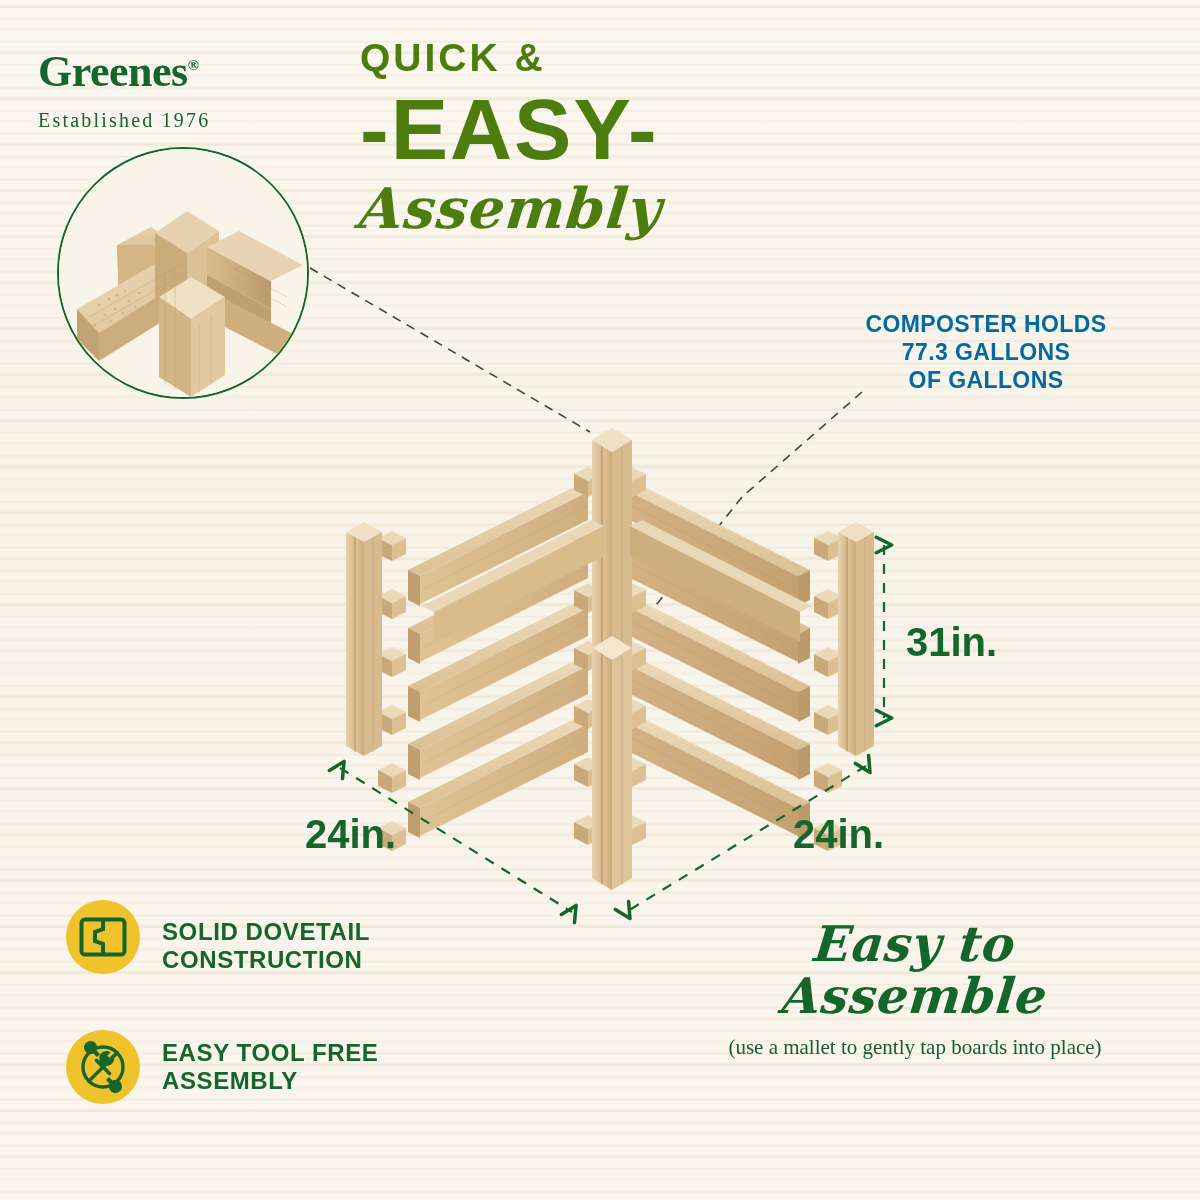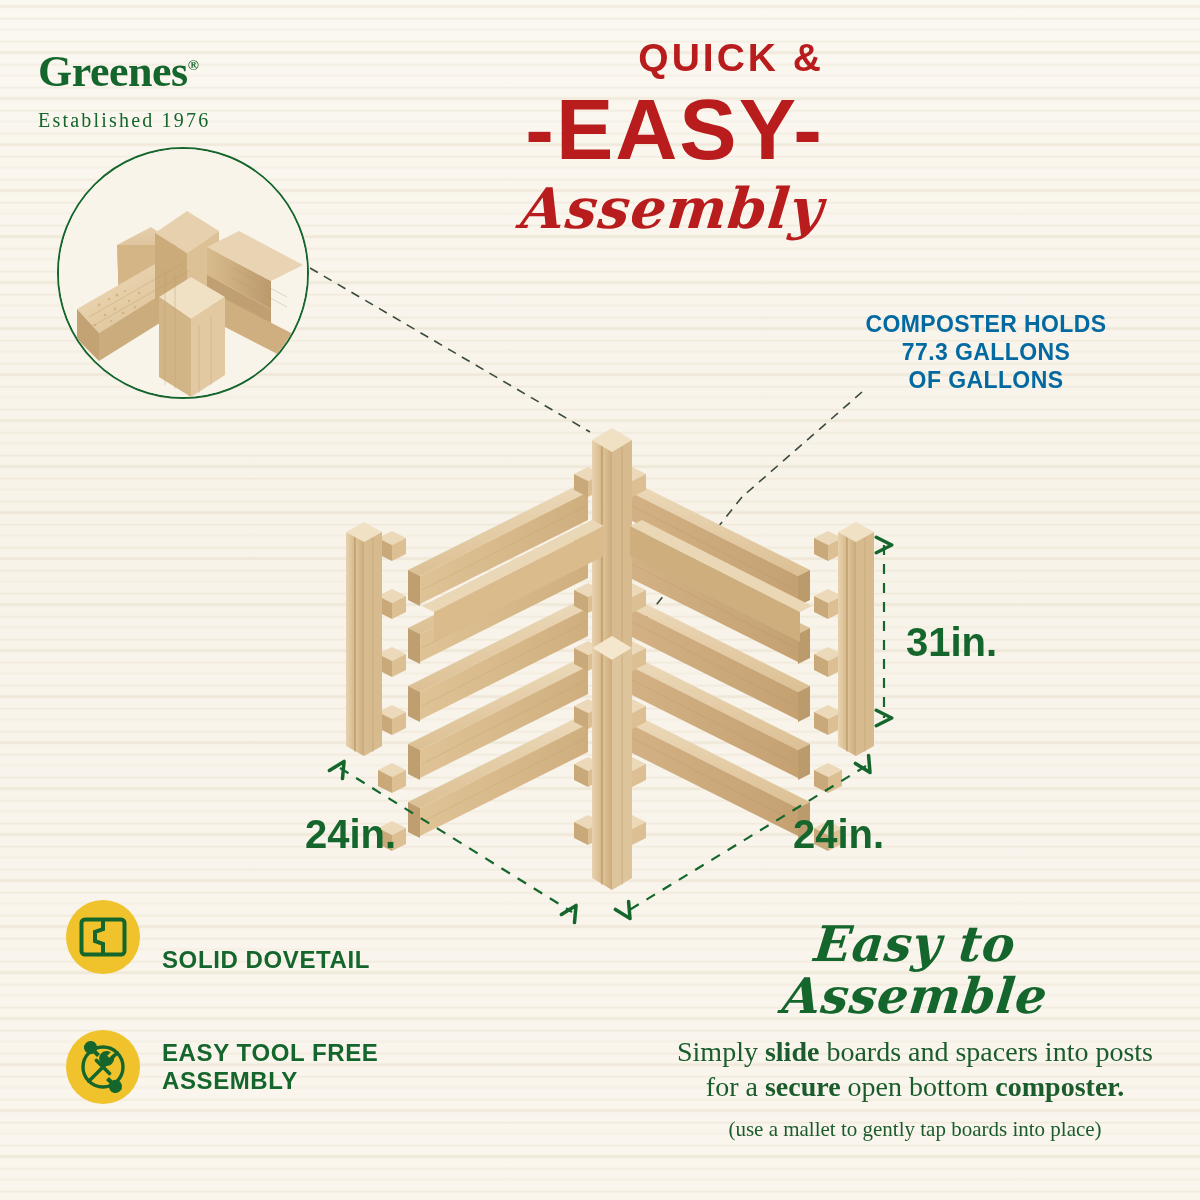--- a/index.html
+++ b/index.html
@@ -38,21 +38,21 @@
     font-weight:700;font-size:44px;line-height:46px;color:#14662c;
     letter-spacing:-0.5px;position:relative;display:inline-block;
   }
   #logo .reg{font-size:15px;vertical-align:super;font-weight:700;}
   #logo .est{
     font-family:"Liberation Serif", serif;
     font-size:20px;letter-spacing:2.2px;color:#14662c;margin-top:14px;
   }
 
   
-  #headline{left:344px;top:36px;width:480px;text-align:right;color:#b91c1c;}
+  #headline{left:360px;top:36px;width:480px;text-align:left;color:#4d7c0f;}
   #headline .l1{
     font-weight:700;font-size:39px;letter-spacing:3px;line-height:44px;
   }
   #headline .l2{
     font-weight:700;font-size:86px;letter-spacing:2px;line-height:86px;margin-top:6px;
   }
   #headline .l3{
     font-family:"DejaVu Serif", serif;
     font-style:italic;font-weight:700;font-size:56px;line-height:60px;margin-top:6px;
     letter-spacing:1px;
@@ -441,20 +441,21 @@
 
   <div class="abs feature" id="feat1">
     <div class="fcircle">
       <svg width="48" height="40" viewBox="0 0 48 40">
         <rect x="2.5" y="2.5" width="43" height="35" rx="3.5" ry="3.5" fill="none" stroke="#14662c" stroke-width="4"></rect>
         <path d="M24,2.5 L24,12 L16,15 L16,24 L24,27 L24,37.5" fill="none" stroke="#14662c" stroke-width="4" stroke-linejoin="miter"></path>
       </svg>
     </div>
     <div class="flabel">
       <div>SOLID DOVETAIL</div>
+      <div>CONSTRUCTION</div>
     </div>
   </div>
 
   <div class="abs feature" id="feat2">
     <div class="fcircle">
       <svg width="48" height="48" viewBox="0 0 48 48">
         <circle cx="24" cy="24" r="20" fill="none" stroke="#14662c" stroke-width="3.4"></circle>
         <g transform="rotate(45 24 24)">
           <path d="M19,8 L19,13 L22,13 L22,8 A7.5,7.5 0 1 1 19,8 Z" fill="#14662c" transform="translate(0,0)"></path>
         </g>
@@ -469,17 +470,16 @@
     </div>
     <div class="flabel">
       <div>EASY TOOL FREE</div>
       <div>ASSEMBLY</div>
     </div>
   </div>
 
   <div class="abs" id="assemble">
     <div class="script">Easy to</div>
     <div class="script">Assemble</div>
-    <div class="body"><span>Simply </span><b>slide</b><span> boards and spacers into posts for a </span><b>secure</b><span> open bottom </span><b>composter.</b></div>
     <div class="note">(use a mallet to gently tap boards into place)</div>
   </div>
 
 </div>
 
 </body></html>

